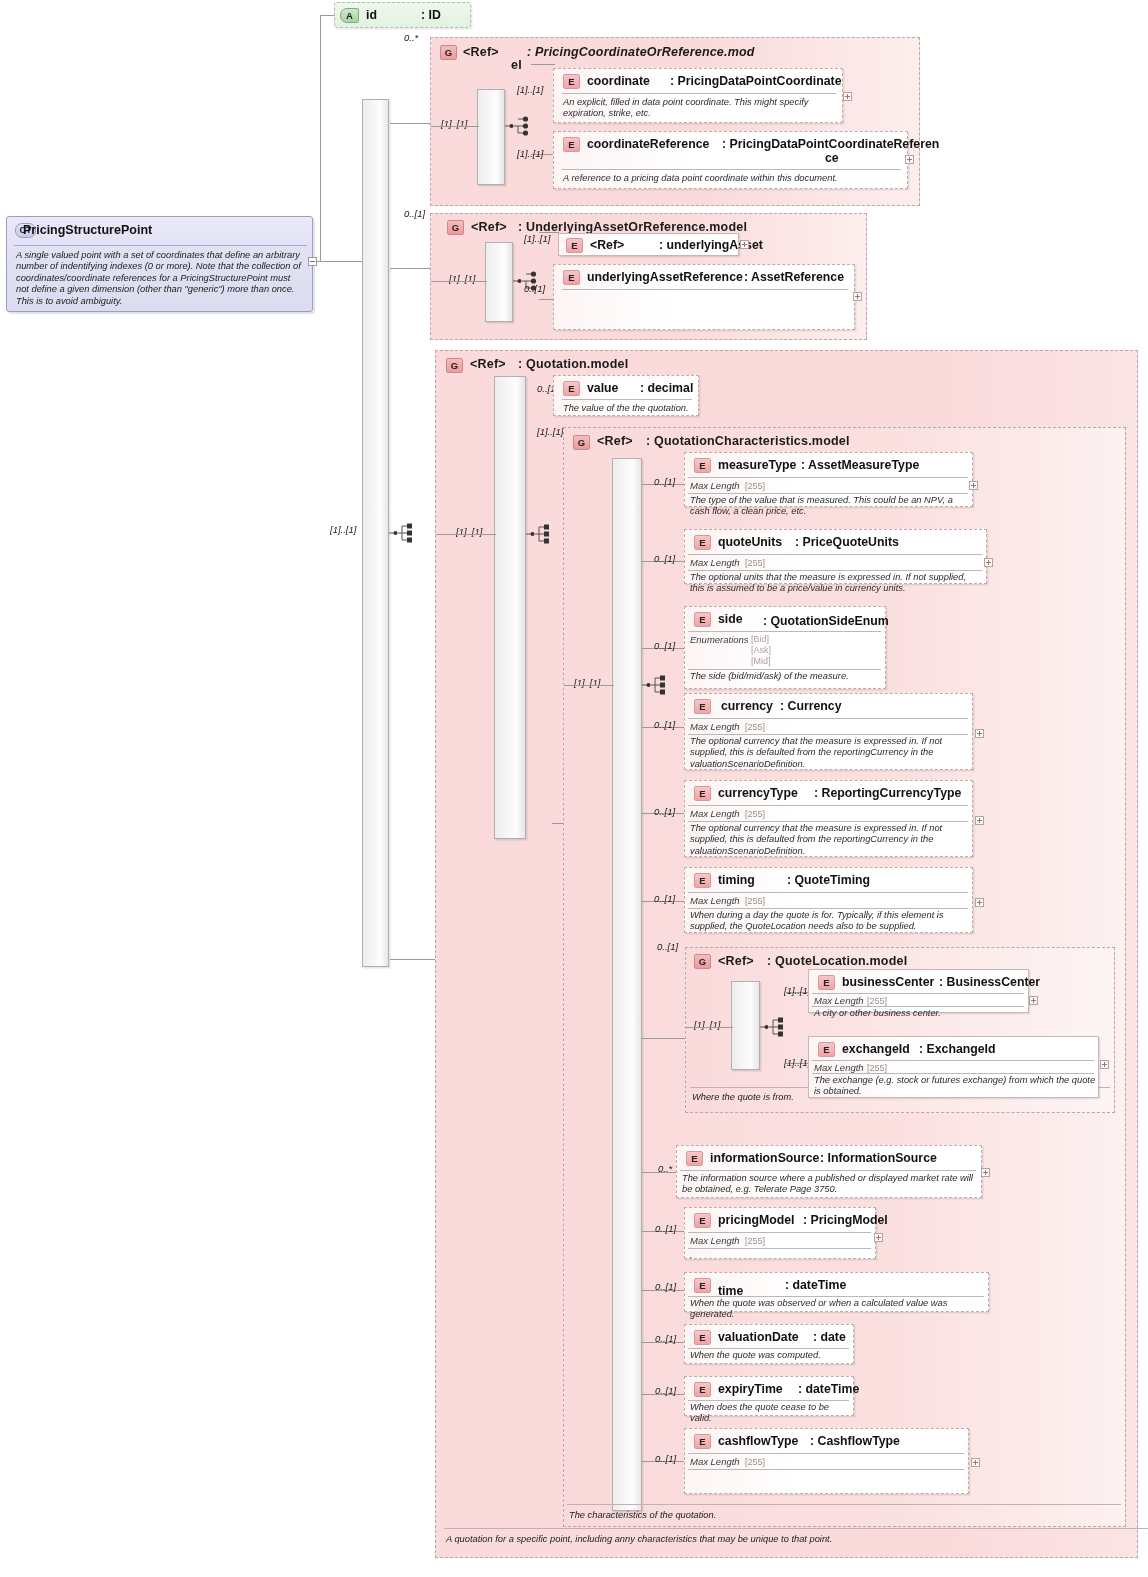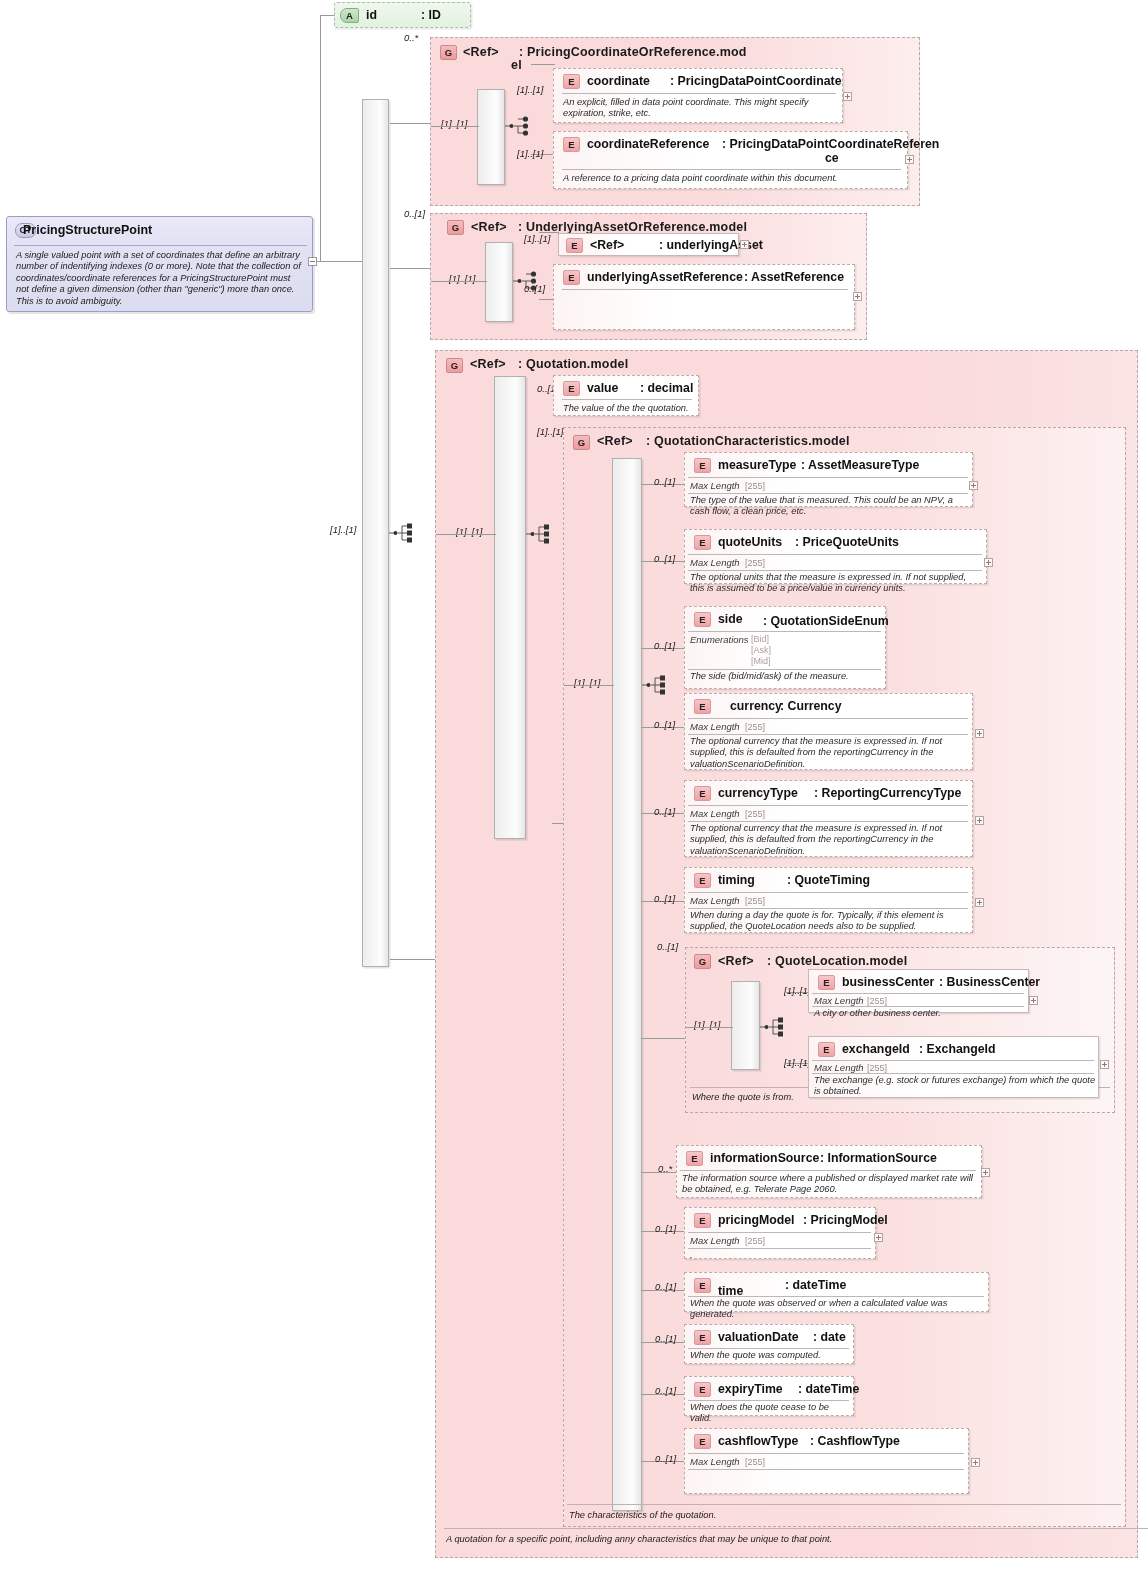--- a/index.html
+++ b/index.html
@@ -124,21 +124,21 @@
     <rect x="18" y="8.5" width="5" height="5" fill="#333"></rect>
     <rect x="18" y="15.5" width="5" height="5" fill="#333"></rect>
   </svg>
   <div class="card" style="left:330px;top:524px;">[1]..[1]</div>
 
   <div class="card" style="left:404px;top:32px;">0..*</div>
 
   <div class="model" style="left:430px;top:37px;width:490px;height:169px;">
     <div class="gicon" style="left:9px;top:7px;">G</div>
     <div class="model-title" style="left:32px;top:7px;">&lt;Ref&gt;</div>
-    <div class="model-title" style="left:88px;top:7px;">: PricingCoordinateOrReference.mod</div>
+    <div class="model-title" style="left:96px;top:7px;font-style:italic;">: PricingCoordinateOrReference.mod</div>
     <div class="model-title" style="left:80px;top:20px;">el</div>
 
     <div class="rail" style="left:46px;top:51px;width:28px;height:96px;"></div>
     <svg class="conn" style="left:74px;top:77px;" viewBox="0 0 26 22">
       <line x1="0" y1="11" x2="5" y2="11" stroke="#555" stroke-width="1"></line>
       <circle cx="6.5" cy="11" r="2" fill="#333"></circle>
       <line x1="9" y1="11" x2="13" y2="11" stroke="#555" stroke-width="1"></line>
       <line x1="13" y1="11" x2="13" y2="18" stroke="#555" stroke-width="1"></line>
       <line x1="13" y1="4" x2="18" y2="4" stroke="#555" stroke-width="1"></line>
       <line x1="13" y1="11" x2="18" y2="11" stroke="#555" stroke-width="1"></line>
@@ -322,21 +322,21 @@
     <div class="enumlist" style="left:66px;top:38px;">[Ask]</div>
     <div class="enumlist" style="left:66px;top:49px;">[Mid]</div>
     <div class="sep" style="left:3px;top:62px;width:193px;"></div>
     <div class="doc" style="left:5px;top:64px;width:192px;">The side (bid/mid/ask) of the measure.</div>
   </div>
 
   <div class="hl" style="left:641px;top:727px;width:44px;"></div>
   <div class="card" style="left:654px;top:719px;">0..[1]</div>
   <div class="ebox" style="left:684px;top:693px;width:289px;height:77px;">
     <div class="eicon" style="left:9px;top:5px;">E</div>
-    <div class="hdr" style="left:45px;top:5px;">currency</div>
+    <div class="hdr" style="left:36px;top:5px;">currency</div>
     <div class="hdr" style="left:95px;top:5px;">: Currency</div>
     <div class="sep" style="left:3px;top:24px;width:280px;"></div>
     <div class="facet" style="left:5px;top:27px;">Max Length</div>
     <div class="facetval" style="left:60px;top:28px;">[255]</div>
     <div class="sep" style="left:3px;top:40px;width:280px;"></div>
     <div class="doc" style="left:5px;top:42px;width:273px;">The optional currency that the measure is expressed in. If not supplied, this is defaulted from the reportingCurrency in the valuationScenarioDefinition.</div>
   </div>
   <div class="plus" style="left:975px;top:729px;"></div>
 
   <div class="hl" style="left:641px;top:813px;width:44px;"></div>
@@ -424,21 +424,21 @@
   </div>
   <div class="plus" style="left:1100px;top:1060px;"></div>
 
   <div class="hl" style="left:641px;top:1172px;width:44px;"></div>
   <div class="card" style="left:658px;top:1163px;">0..*</div>
   <div class="ebox" style="left:676px;top:1145px;width:306px;height:53px;">
     <div class="eicon" style="left:9px;top:5px;">E</div>
     <div class="hdr" style="left:33px;top:5px;">informationSource</div>
     <div class="hdr" style="left:143px;top:5px;">: InformationSource</div>
     <div class="sep" style="left:3px;top:24px;width:296px;"></div>
-    <div class="doc" style="left:5px;top:27px;width:295px;">The information source where a published or displayed market rate will be obtained, e.g. Telerate Page 2060.</div>
+    <div class="doc" style="left:5px;top:27px;width:295px;">The information source where a published or displayed market rate will be obtained, e.g. Telerate Page 3750.</div>
   </div>
   <div class="plus" style="left:981px;top:1168px;"></div>
 
   <div class="hl" style="left:641px;top:1231px;width:44px;"></div>
   <div class="card" style="left:655px;top:1223px;">0..[1]</div>
   <div class="ebox" style="left:684px;top:1207px;width:192px;height:52px;">
     <div class="eicon" style="left:9px;top:5px;">E</div>
     <div class="hdr" style="left:33px;top:5px;">pricingModel</div>
     <div class="hdr" style="left:118px;top:5px;">: PricingModel</div>
     <div class="sep" style="left:3px;top:24px;width:183px;"></div>

